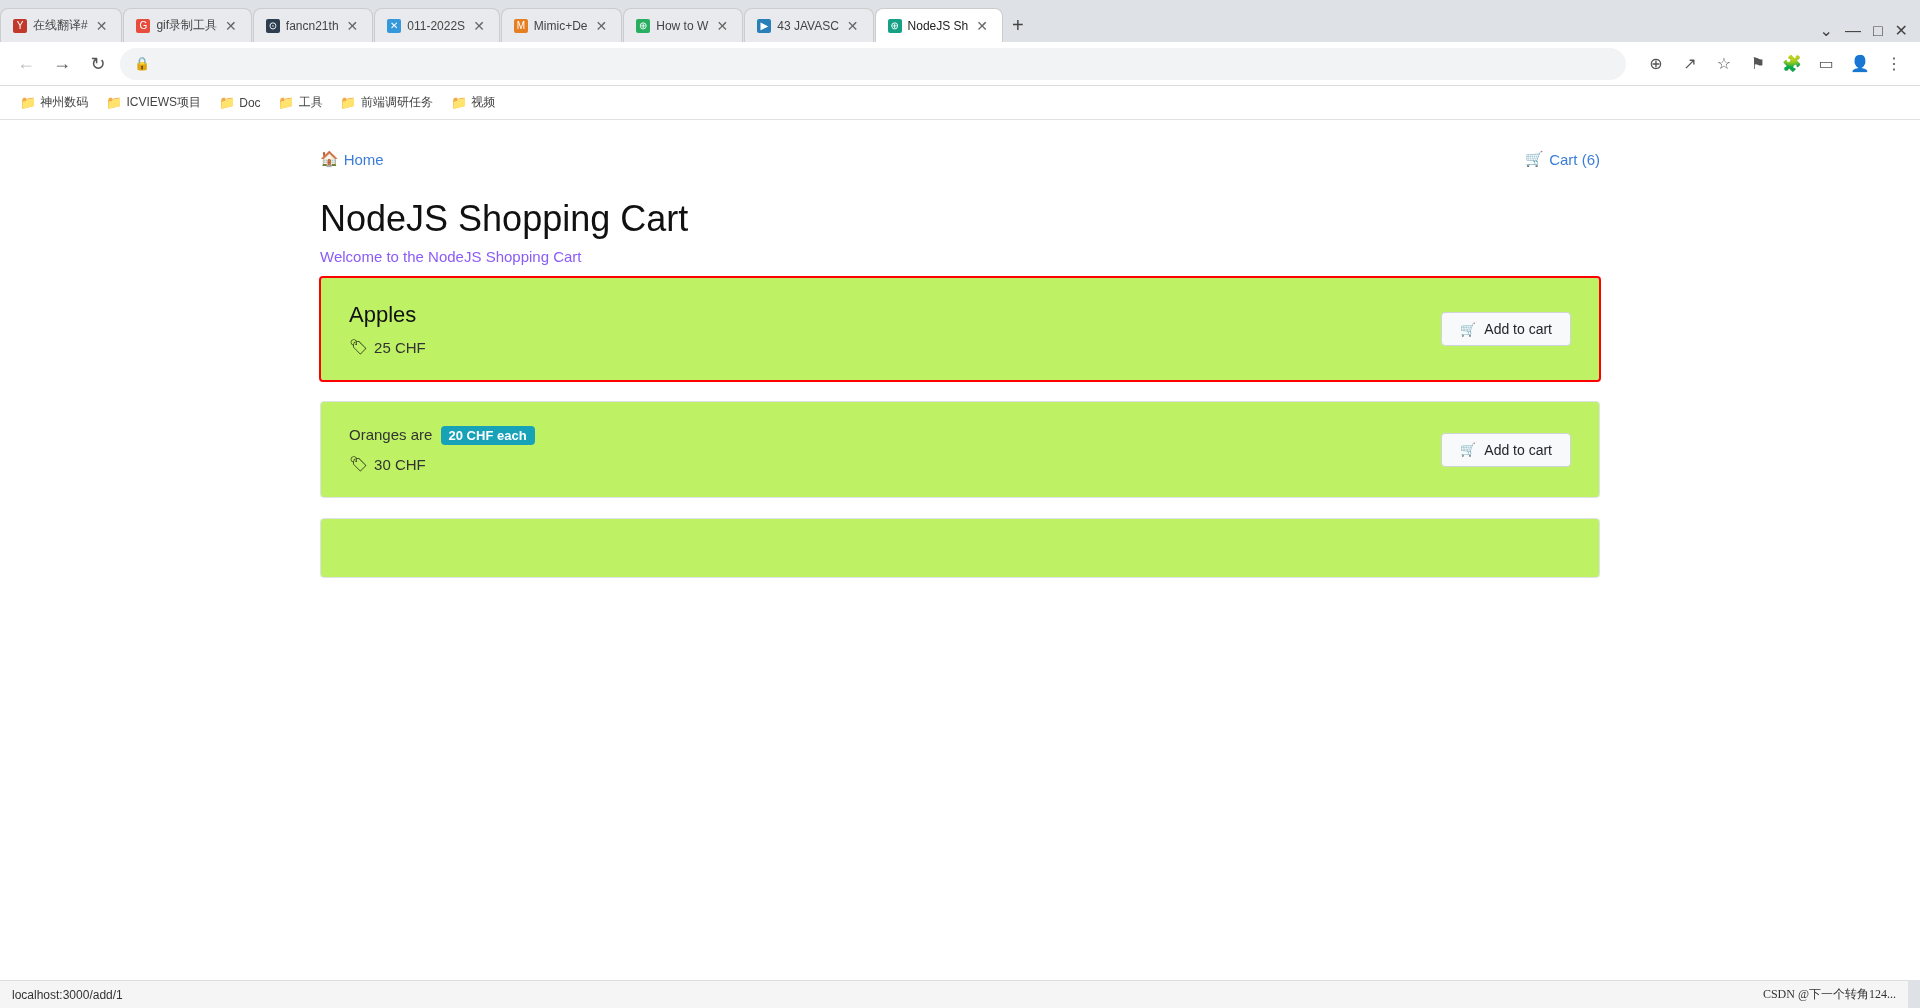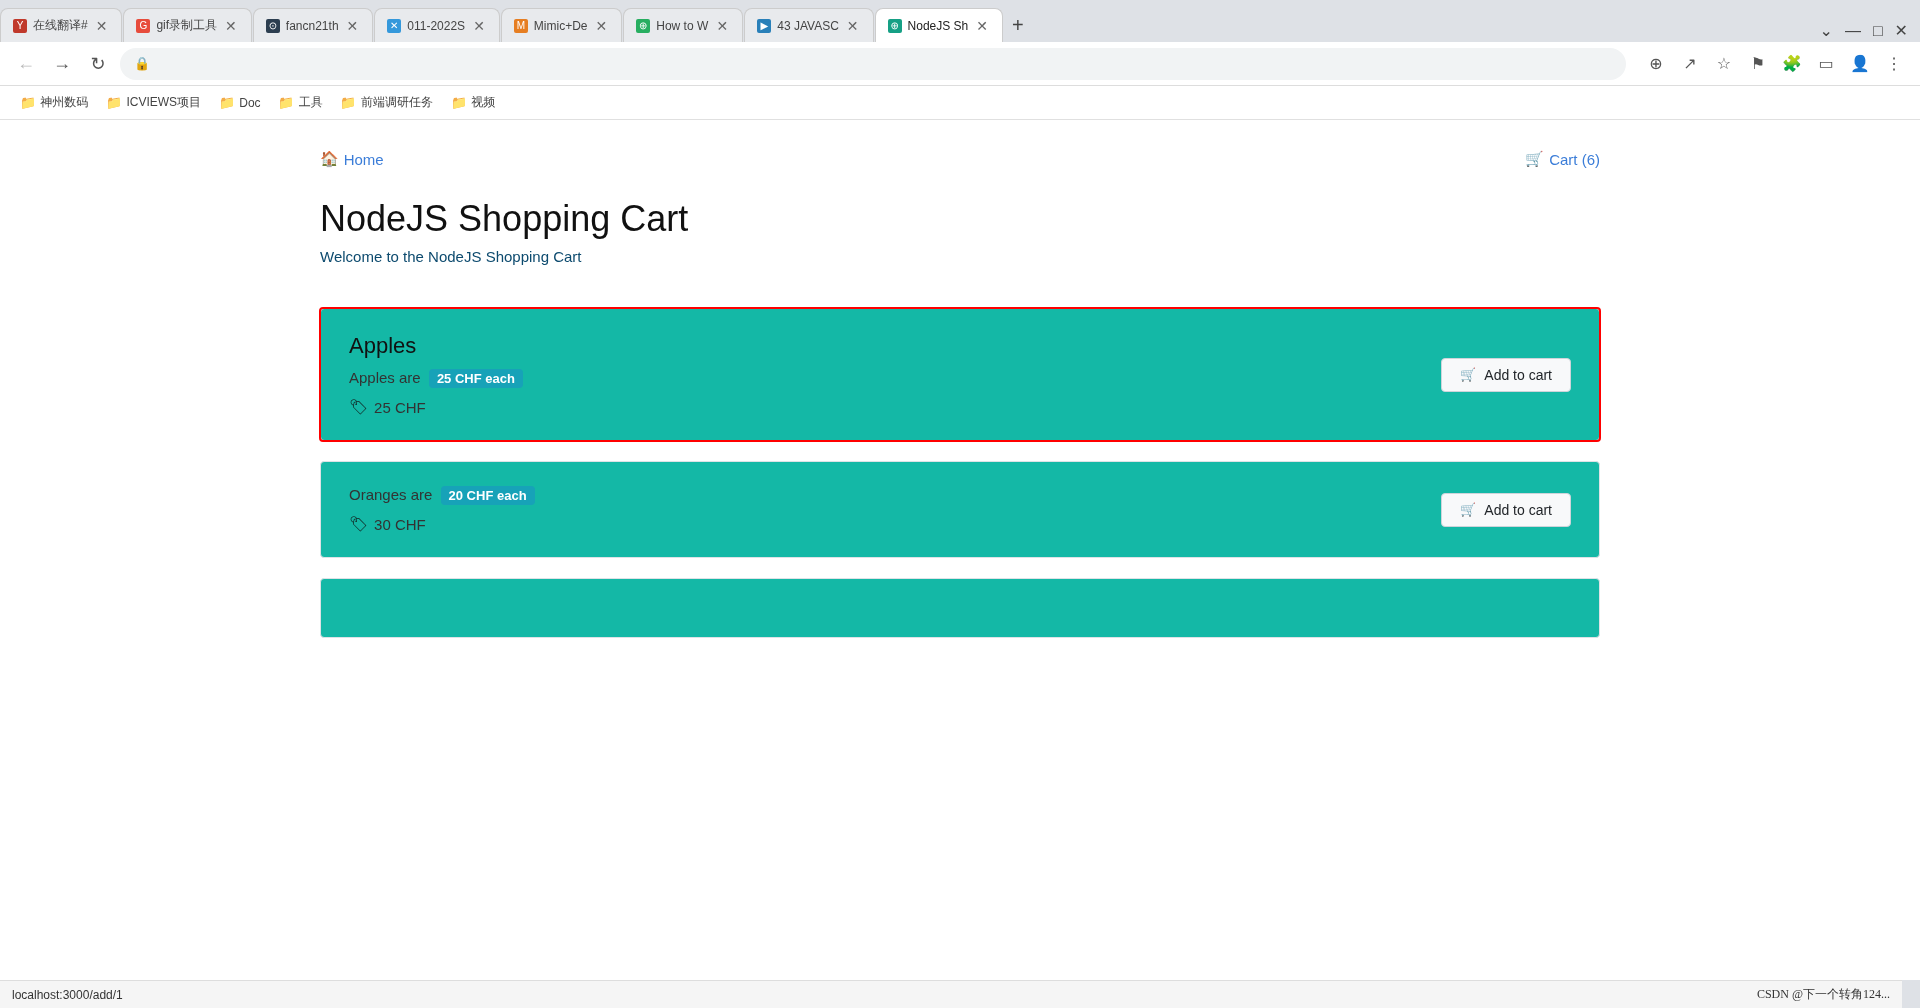--- a/index.html
+++ b/index.html
@@ -205,31 +205,31 @@
 
     
     .page-heading {
       font-size: 36px;
       font-weight: 500;
       color: #111;
       margin-bottom: 8px;
     }
     .page-subtitle {
       font-size: 15px;
-      color: #0c4a6e;
-      margin-bottom: 43px;
+      color: #8b5cf6;
+      margin-bottom: 12px;
     }
 
     
     .product-card {
       border: 1px solid #dee2e6;
       border-radius: 4px;
       padding: 24px 28px;
       margin-bottom: 20px;
-      background: #14b8a6;
+      background: #bef264;
       display: flex;
       align-items: center;
       justify-content: space-between;
     }
     .product-card.highlighted {
       border-color: #dee2e6;
       position: relative;
     }
     .product-card.highlighted::after {
       content: '';
@@ -291,21 +291,21 @@
       display: flex;
       align-items: center;
       justify-content: space-between;
       padding: 0 12px;
       font-size: 12px;
       color: #444;
       border-top: 1px solid #ddd;
       position: fixed;
       bottom: 0;
       left: 0;
-      right: 18px;
+      right: 12px;
     }
     .status-url { color: #333; }
     .status-right { color: #333; font-family: Liberation Serif, serif; }
   </style>
 </head>
 <body>
 
 <div class="browser-frame">
 
   <div class="tab-bar">
@@ -423,23 +423,20 @@
         </a>
       </div>
 
       <h1 class="page-heading">NodeJS Shopping Cart</h1>
       <p class="page-subtitle">Welcome to the NodeJS Shopping Cart</p>
 
       <div id="products-container">
           <div class="product-card highlighted">
       <div class="product-info">
         <div class="product-name">Apples</div>
-        <div class="product-desc">
-          Apples are <span class="price-badge">25 CHF each</span>
-        </div>
         <div class="product-price">
           <span class="tag-icon">🏷</span>
           <span>25 CHF</span>
         </div>
       </div>
       <button class="add-to-cart-btn">
         <span class="cart-icon-btn">🛒</span>
         <span>Add to cart</span>
       </button>
     </div>

